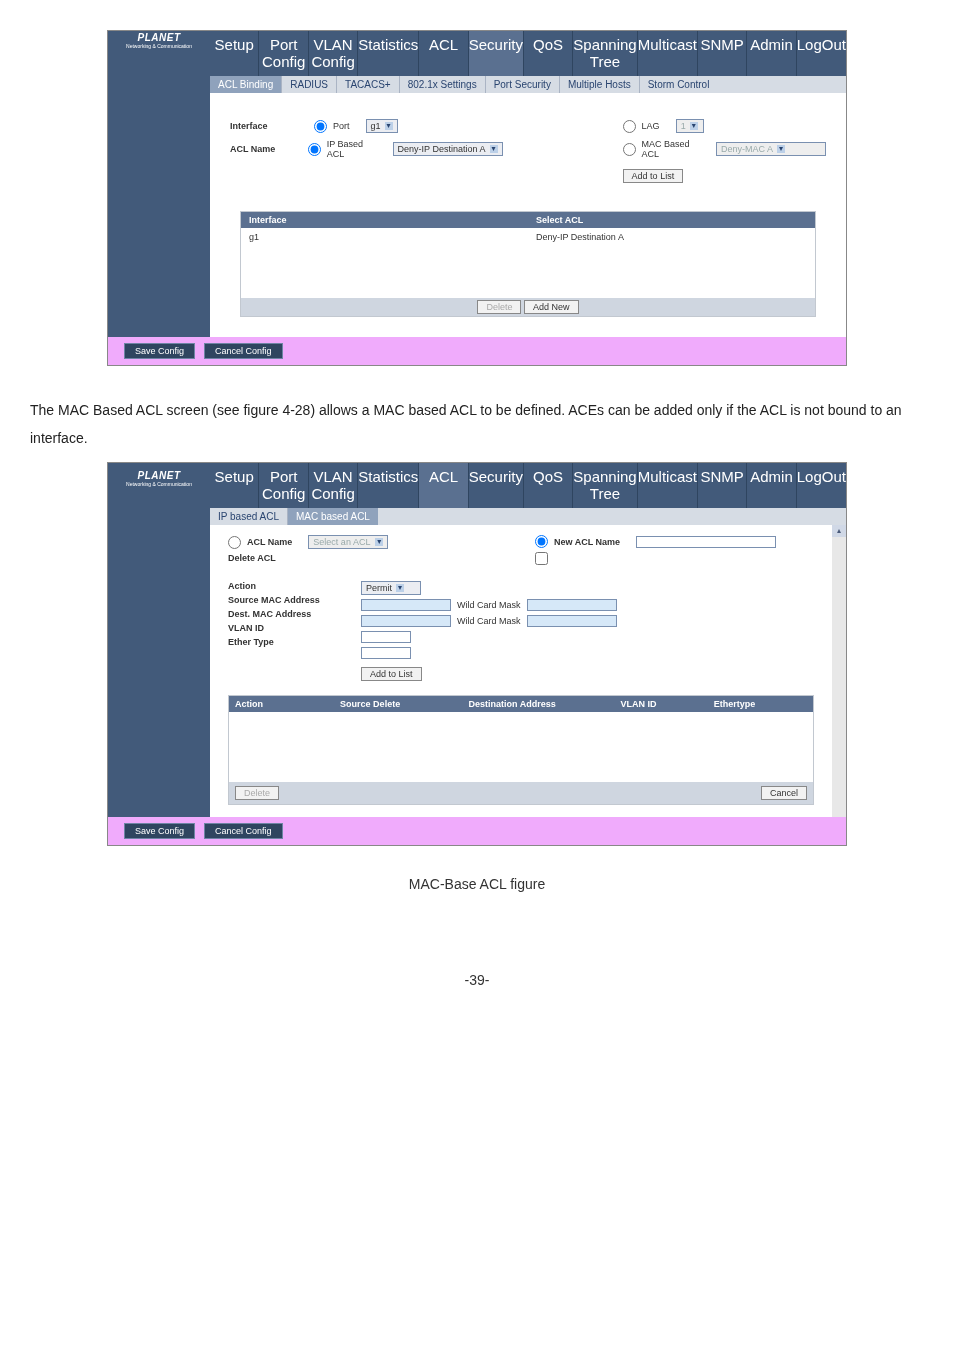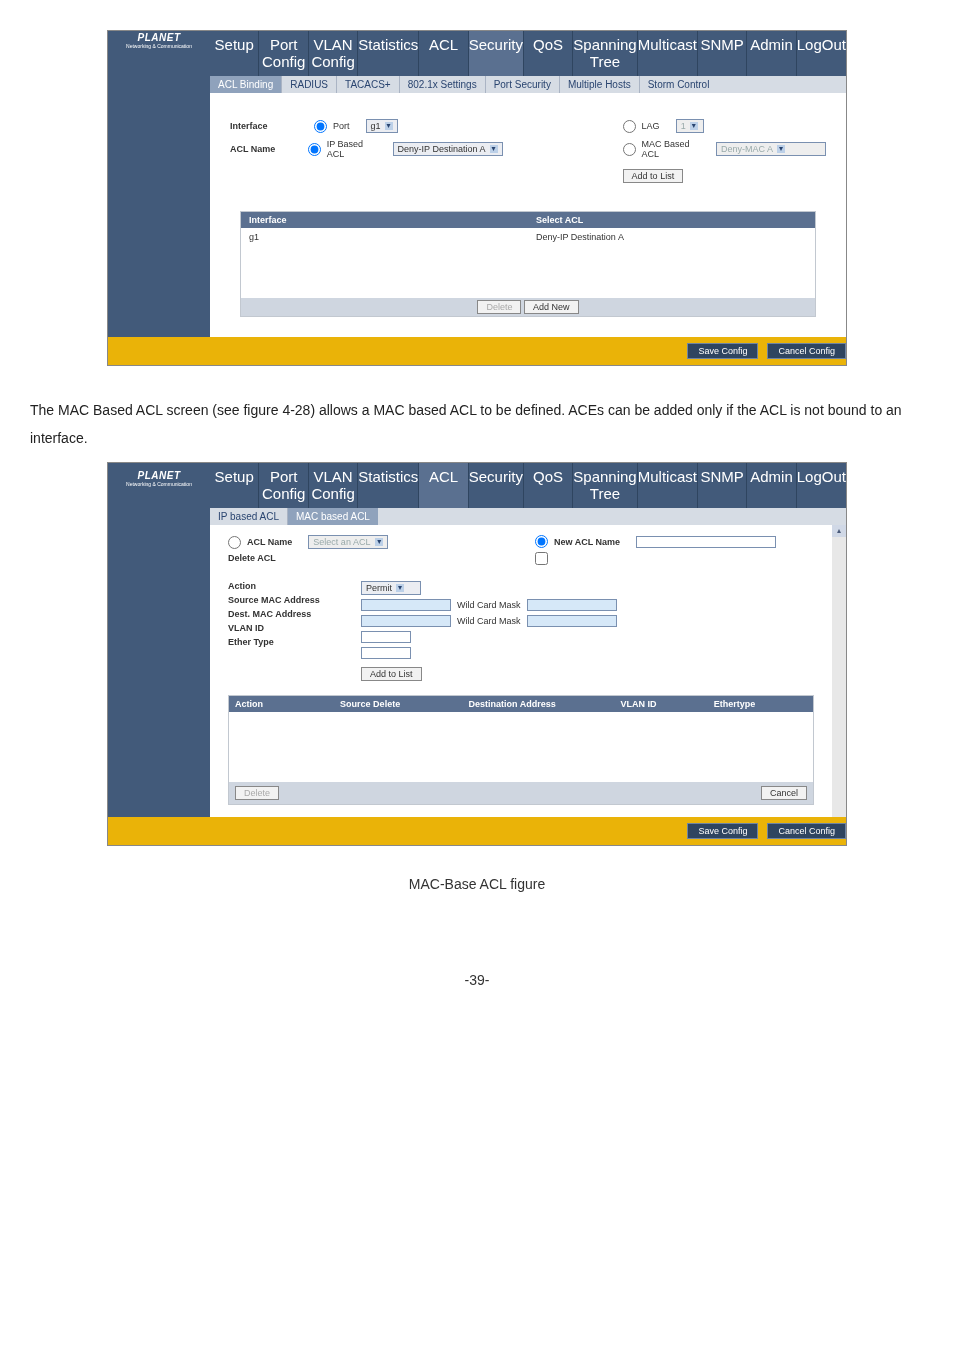--- a/index.html
+++ b/index.html
@@ -106,23 +106,22 @@
       font-size: 9px;
       font-weight: bold;
     }
     .inset-head .col { padding: 3px 8px; }
     .inset-body { display: flex; font-size: 9px; min-height: 70px; background: #fff; }
     .inset-body .col { padding: 4px 8px; }
     .col-a { width: 50%; }
     .col-b { width: 50%; }
     .inset-foot { text-align: center; padding: 4px 0; background: #cfd6e0; }
     .footbar {
-      background: #eab308;
-      padding: 6px 0;
-      text-align: right;
+      background: #f0abfc;
+      padding: 6px 10px;
     }
     .footbtn {
       display: inline-block;
       background: #2f4560;
       color: #fff;
       border: 1px solid #6e84a4;
       padding: 2px 10px;
       margin-left: 6px;
       font-size: 9px;
       cursor: default;

